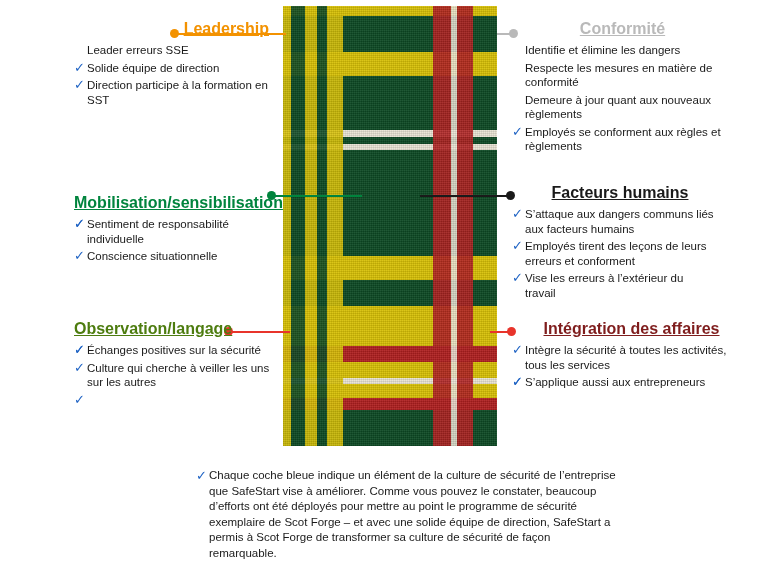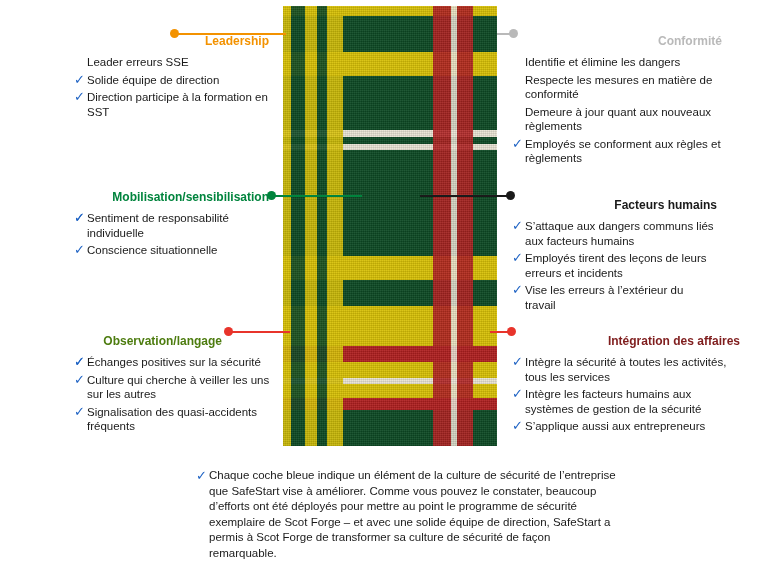--- a/index.html
+++ b/index.html
@@ -83,27 +83,28 @@
     width: 9px;
     height: 9px;
     border-radius: 50%;
   }
 
   
   .block {
     position: absolute;
   }
   .block .heading {
-    font-size: 12px;
+    font-size: 16px;
     font-weight: bold;
-    margin: 12px 0 7px 0;
+    margin: 0 0 7px 0;
     line-height: 14px;
+    text-decoration: underline;
   }
   .block.right .heading {
-    text-align: right;
+    text-align: center;
   }
   .block.left .heading {
     text-align: right;
   }
   .item {
     position: relative;
     font-size: 11.5px;
     color: #1a1a1a;
     line-height: 14.5px;
     margin-bottom: 3px;
@@ -195,21 +196,21 @@
     </div>
     <div class="item nocheck">
       <span>Demeure à jour quant aux nouveaux règlements</span>
     </div>
     <div class="item">
       <span class="check">✓</span>
       <span>Employés se conforment aux règles et règlements</span>
     </div>
   </div>
 
-  <div class="block left" style="left:74px; top:178px; width:200px;">
+  <div class="block left" style="left:74px; top:196px; width:200px;">
     <div class="heading" style="color:#00843d; width:195px;">Mobilisation/sensibilisation</div>
     <div class="item">
       <span class="check">✓</span>
     </div>
     <div class="item">
       <span class="check">✓</span>
       <span>Sentiment de responsabilité individuelle</span>
     </div>
     <div class="item">
       <span class="check">✓</span>
@@ -218,21 +219,21 @@
   </div>
 
   <div class="block right" style="left:512px; top:186px; width:205px;">
     <div class="heading" style="color:#1a1a1a; padding-left:11px;">Facteurs humains</div>
     <div class="item">
       <span class="check">✓</span>
       <span>S’attaque aux dangers communs liés aux facteurs humains</span>
     </div>
     <div class="item">
       <span class="check">✓</span>
-      <span>Employés tirent des leçons de leurs erreurs et incidents</span>
+      <span>Employés tirent des leçons de leurs erreurs et conforment</span>
     </div>
     <div class="item">
       <span class="check">✓</span>
       <span>Vise les erreurs à l’extérieur du travail</span>
     </div>
   </div>
 
   <div class="block left" style="left:74px; top:322px; width:200px;">
     <div class="heading" style="color:#4d7c0f; width:148px;">Observation/langage</div>
     <div class="item">
@@ -241,33 +242,31 @@
     <div class="item">
       <span class="check">✓</span>
       <span>Échanges positives sur la sécurité</span>
     </div>
     <div class="item">
       <span class="check">✓</span>
       <span>Culture qui cherche à veiller les uns sur les autres</span>
     </div>
     <div class="item">
       <span class="check">✓</span>
-      <span>Signalisation des quasi-accidents fréquents</span>
     </div>
   </div>
 
   <div class="block right" style="left:512px; top:322px; width:228px;">
     <div class="heading" style="color:#7f1d1d; padding-left:11px;">Intégration des affaires</div>
     <div class="item">
       <span class="check">✓</span>
       <span>Intègre la sécurité à toutes les activités, tous les services</span>
     </div>
     <div class="item">
       <span class="check">✓</span>
-      <span>Intègre les facteurs humains aux systèmes de gestion de la sécurité</span>
     </div>
     <div class="item">
       <span class="check">✓</span>
       <span>S’applique aussi aux entrepreneurs</span>
     </div>
   </div>
 
   <div id="footer">
     <div class="text">
       <span class="check">✓</span>

